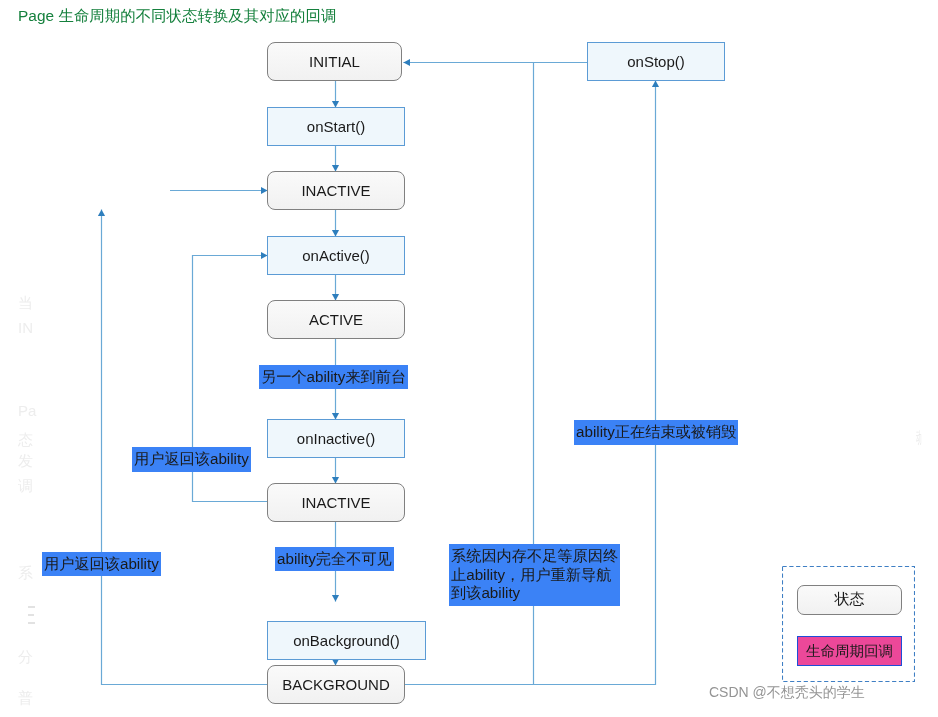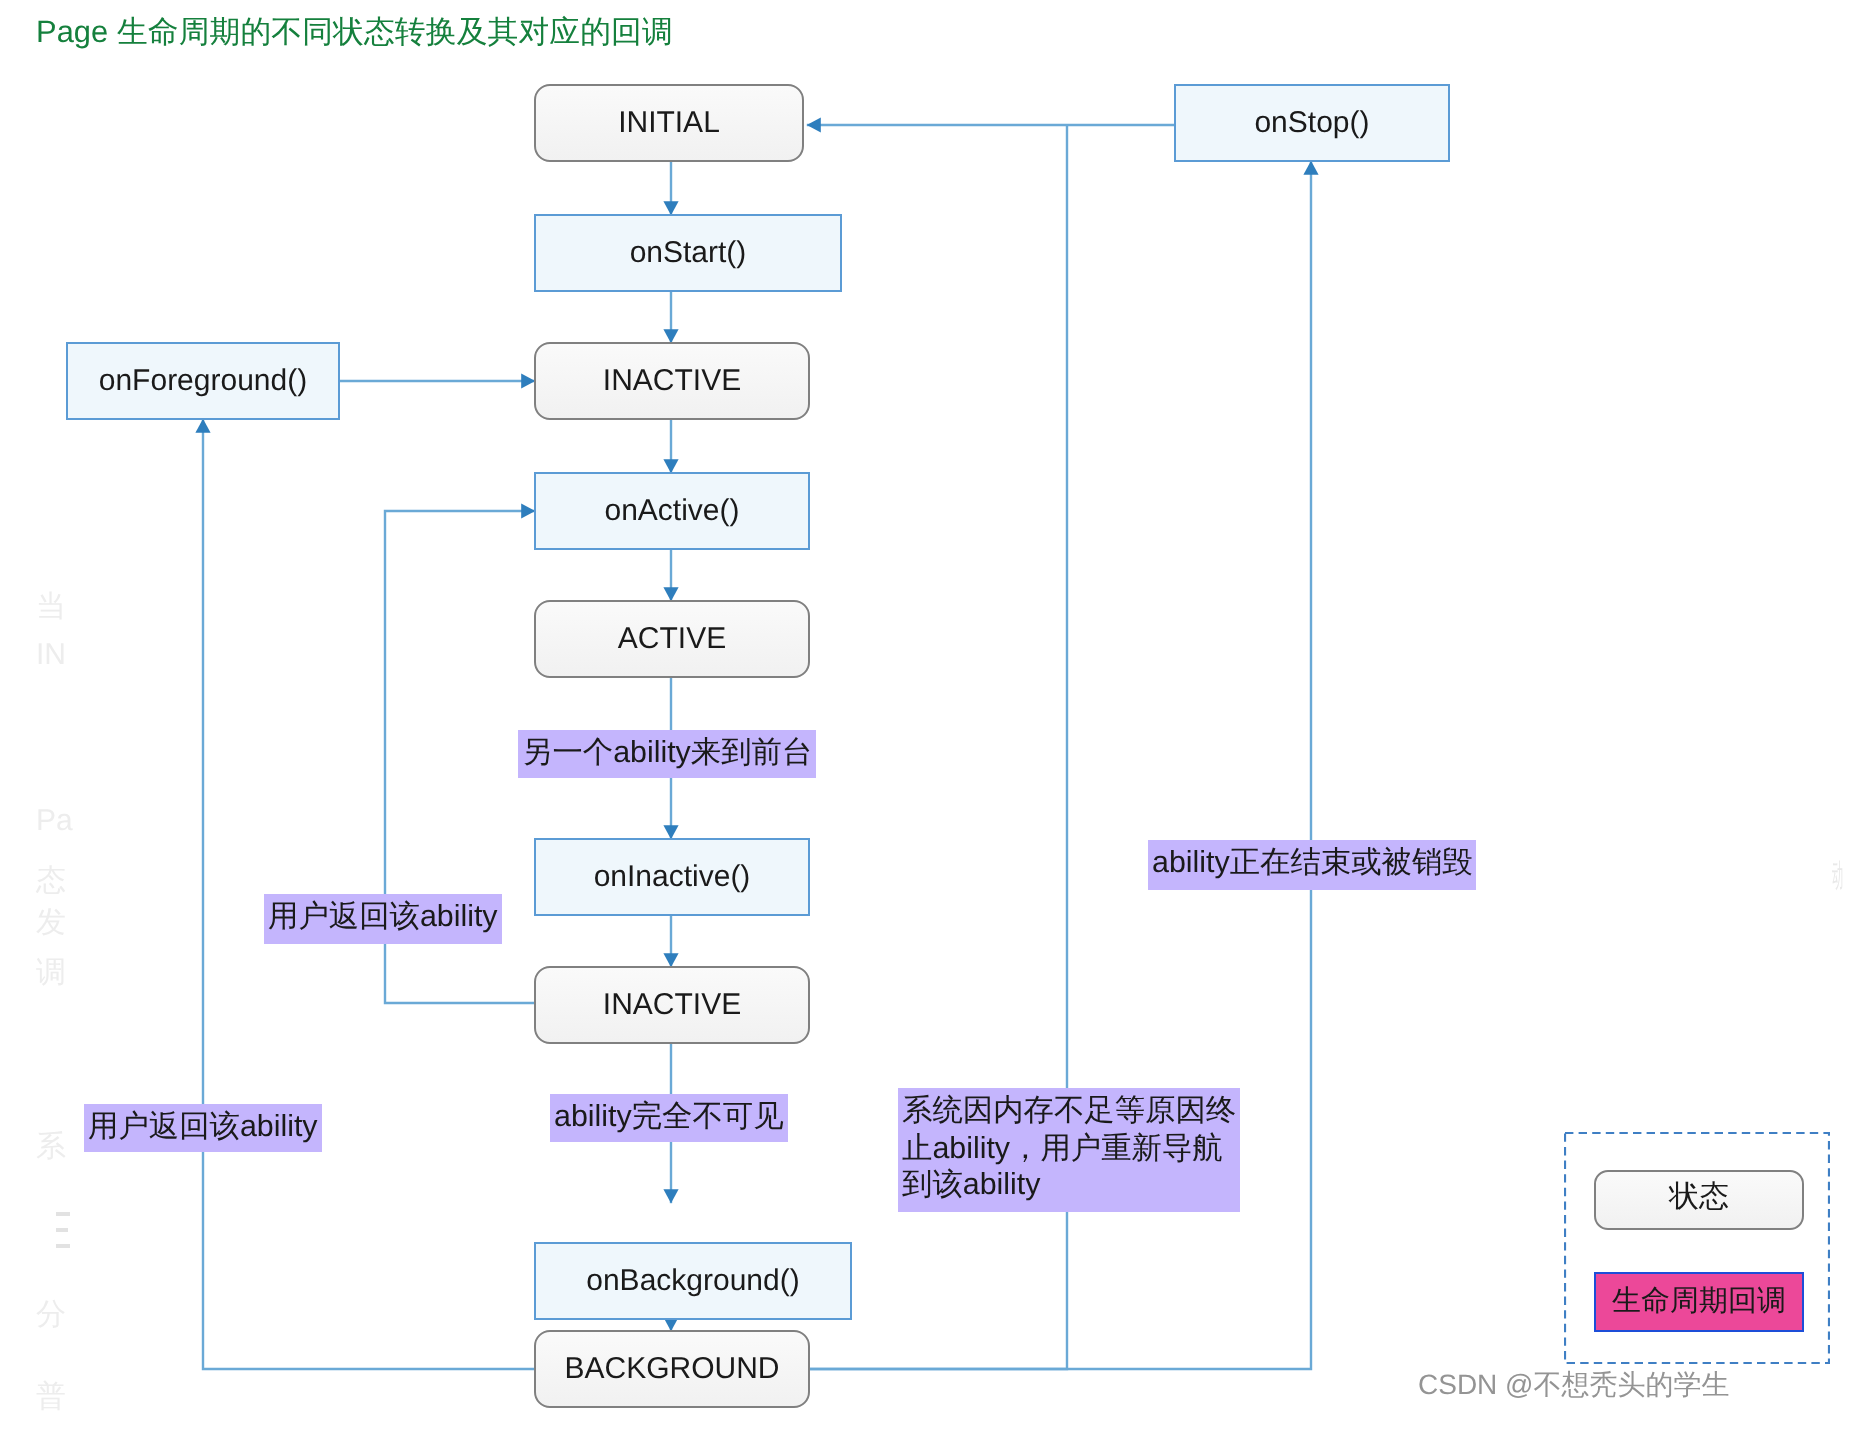--- a/index.html
+++ b/index.html
@@ -6,21 +6,21 @@
   body{width:938px;height:717px;background:#ffffff;overflow:hidden;
        font-family:"Liberation Sans","DejaVu Sans",sans-serif;}
   #canvas{position:relative;width:938px;height:717px;}
   #svg{position:absolute;left:0;top:0;}
   .node{position:absolute;display:flex;align-items:center;justify-content:center;
         box-sizing:border-box;font-size:15px;color:#1a1a1a;white-space:nowrap;line-height:1;}
   .state{border:1px solid #808080;border-radius:8px;
          background:linear-gradient(180deg,#fafafa 0%,#f1f1f1 100%);}
   .cb{border:1px solid #5b9bd5;background:#eff7fc;}
   .cb2{border:1px solid #1d4ed8;background:#ec4899;}
-  .label{position:absolute;font-size:15.2px;color:#1a1a1a;white-space:pre;line-height:18.6px;background:#c4b5fd;padding:3px 2px;margin:-3px -2px;}
+  .label{position:absolute;font-size:15.2px;color:#1a1a1a;white-space:pre;line-height:18.6px;background:#3b82f6;padding:3px 2px;margin:-3px -2px;}
   #title{position:absolute;left:18px;top:6px;font-size:15.4px;color:#15803d;letter-spacing:0.05px;}
   .legend{position:absolute;box-sizing:border-box;}
   #csdn{position:absolute;font-size:14px;color:#949494;}
   .mnote{position:absolute;font-size:15px;color:#ededed;white-space:nowrap;}
 </style>
 </head>
 <body>
 
 <div id="canvas">
   <div id="title">Page 生命周期的不同状态转换及其对应的回调</div>
@@ -56,23 +56,22 @@
       <path d="M267,684.5 L101.5,684.5 L101.5,209.4" marker-end="url(#ah)"></path>
 
       <path d="M404,684.5 L533.5,684.5 L533.5,62.5"></path>
       <path d="M587,62.5 L403.4,62.5" marker-end="url(#ah)"></path>
 
       <path d="M404,684.5 L655.5,684.5 L655.5,80.4" marker-end="url(#ah)"></path>
     </g>
   </svg>
 
   <div class="node state" style="left:267px;top:42px;width:135px;height:39px;">INITIAL</div>
-  <div class="node cb" style="left:267px;top:107px;width:154px;height:39px;">onStart()</div>
+  <div class="node cb" style="left:267px;top:107px;width:138px;height:39px;">onStart()</div>
   <div class="node state" style="left:267px;top:171px;width:138px;height:39px;">INACTIVE</div>
-  <div class="node cb" style="left:33px;top:171px;width:137px;height:39px;">onForeground()</div>
   <div class="node cb" style="left:267px;top:236px;width:138px;height:39px;">onActive()</div>
   <div class="node state" style="left:267px;top:300px;width:138px;height:39px;">ACTIVE</div>
   <div class="node cb" style="left:267px;top:419px;width:138px;height:39px;">onInactive()</div>
   <div class="node state" style="left:267px;top:483px;width:138px;height:39px;">INACTIVE</div>
   <div class="node cb" style="left:267px;top:601px;width:159px;height:39px;margin-top:20px;">onBackground()</div>
   <div class="node cb" style="left:587px;top:42px;width:138px;height:39px;">onStop()</div>
   <div class="node state" style="left:267px;top:665px;width:138px;height:39px;">BACKGROUND</div>
 
   <div class="label" style="left:261px;top:367.5px;">另一个ability来到前台</div>
   <div class="label" style="left:134px;top:450px;">用户返回该ability</div>

